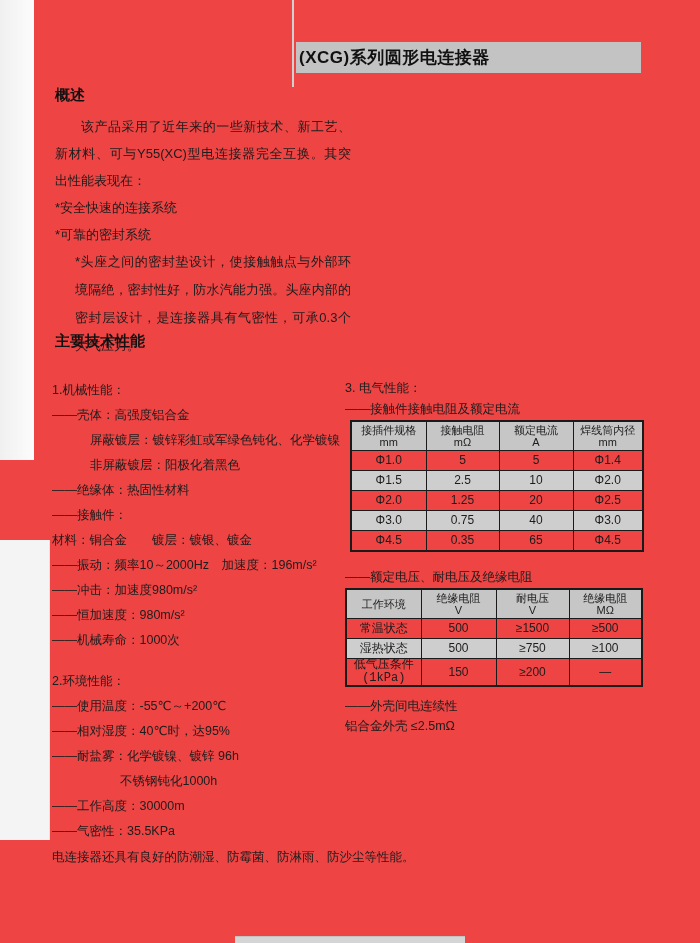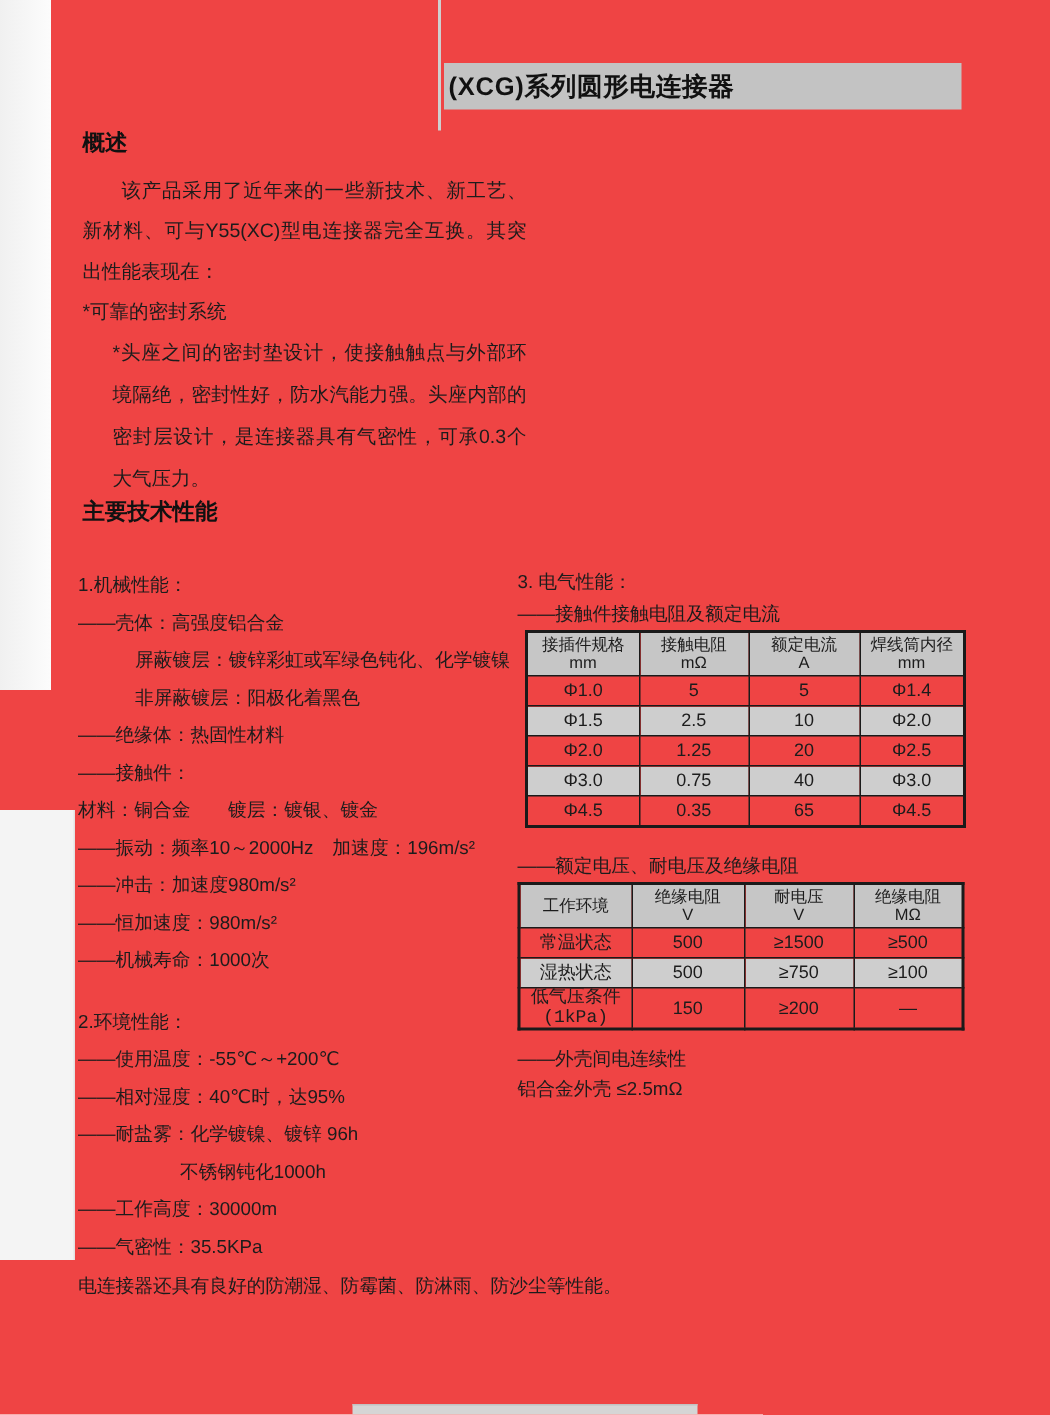--- a/index.html
+++ b/index.html
@@ -71,20 +71,21 @@
   <div class="scan-vline"></div>
   <div class="scan-bottom-bar"></div>
 
   <div class="title-banner">
     <span class="t">(XCG)系列圆形电连接器</span>
   </div>
 
   <div class="overview">
     <div class="h2">概述</div>
     <p class="lead">该产品采用了近年来的一些新技术、新工艺、新材料、可与Y55(XC)型电连接器完全互换。其突出性能表现在：</p>
+    <div class="bullet">*安全快速的连接系统</div>
     <div class="bullet">*可靠的密封系统</div>
     <div class="bullet multi">*头座之间的密封垫设计，使接触触点与外部环境隔绝，密封性好，防水汽能力强。头座内部的密封层设计，是连接器具有气密性，可承0.3个大气压力。</div>
   </div>
 
   <div class="tech-heading h2">主要技术性能</div>
 
   <div class="col-left">
     <div class="spec-line">1.机械性能：</div>
     <div class="spec-line">——壳体：高强度铝合金</div>
     <div class="spec-line indent2">屏蔽镀层：镀锌彩虹或军绿色钝化、化学镀镍</div>

